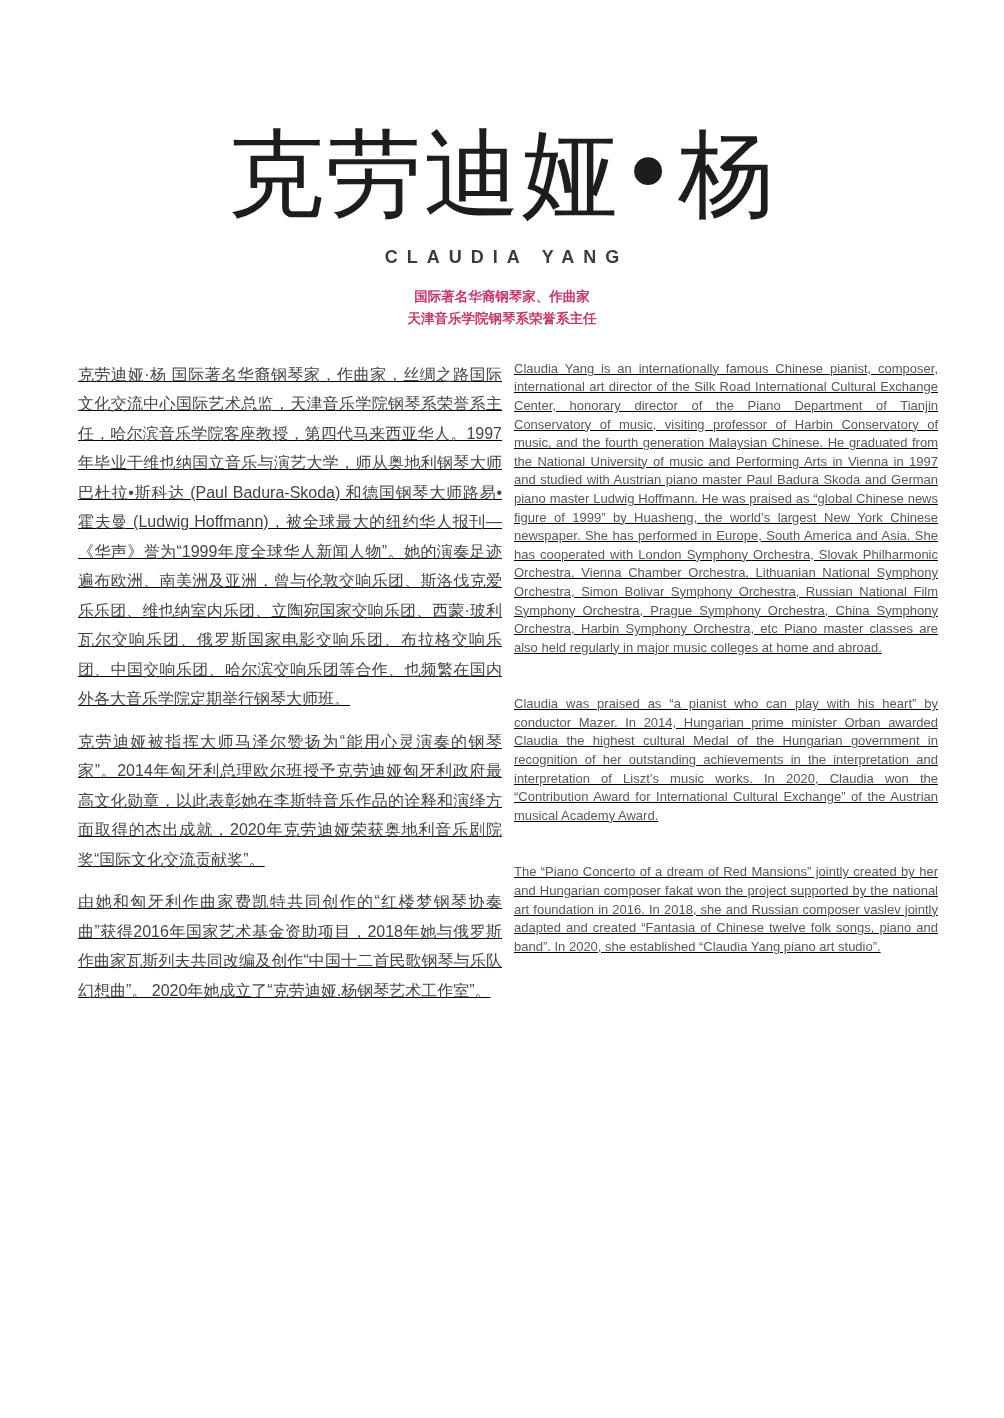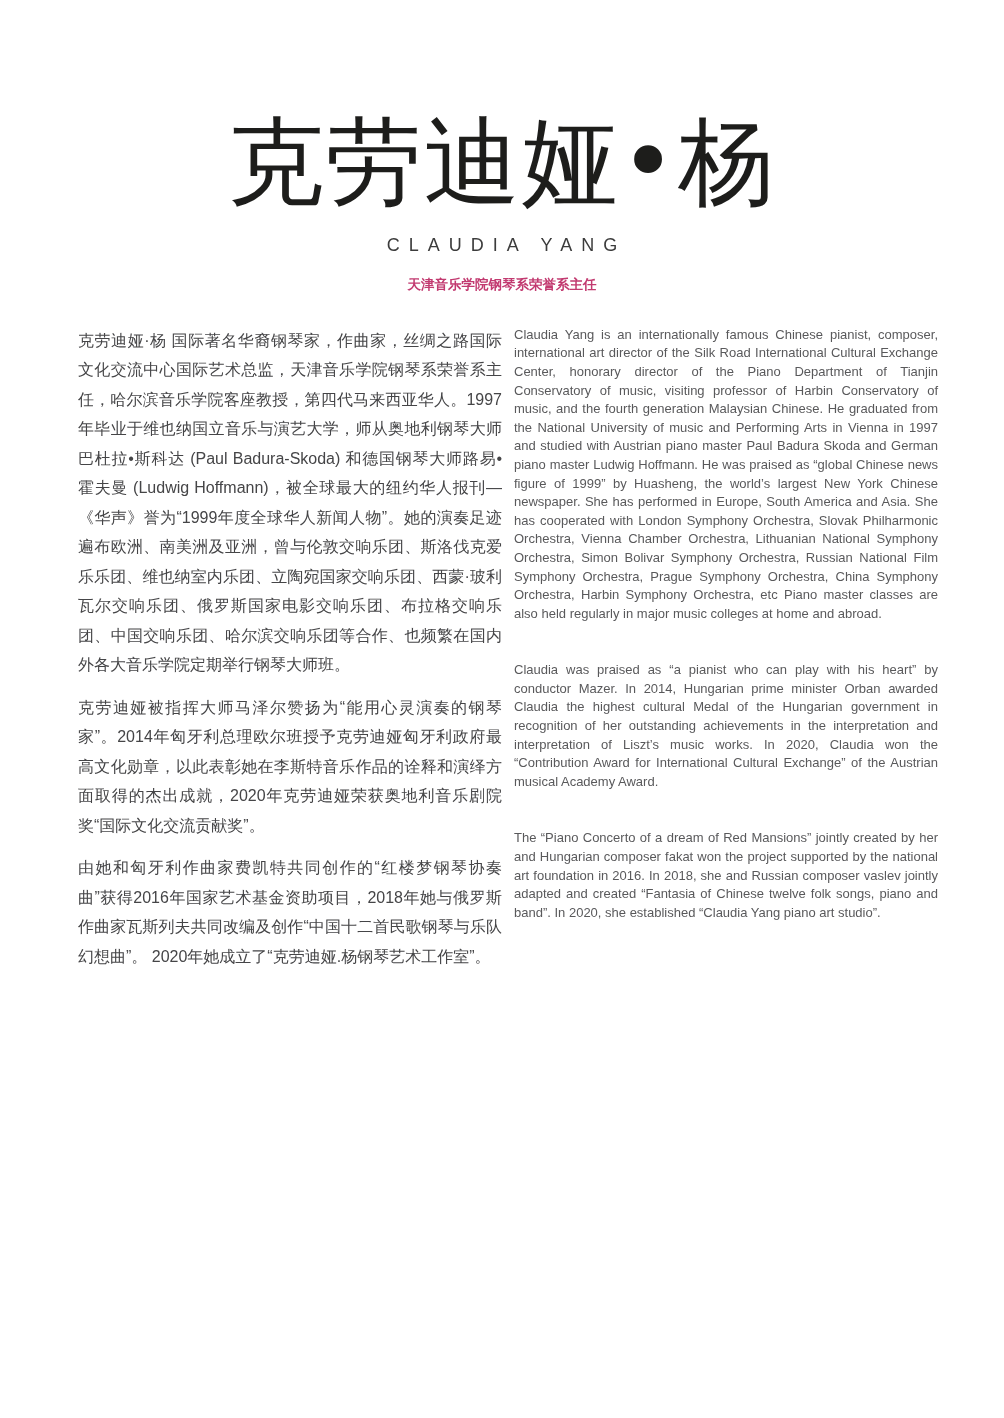--- a/index.html
+++ b/index.html
@@ -8,21 +8,21 @@
     --title-ink:#1d1d1b;
     --cn-ink:#454547;
     --en-ink:#59595b;
   }
   *{box-sizing:border-box;}
   html,body{margin:0;padding:0;background:#ffffff;}
   .page{
     position:relative;
     width:1004px;
     height:1100px;
-    margin:0 auto;
+    margin:12px auto;
     background:#ffffff;
     overflow:hidden;
     font-family:"Liberation Sans", sans-serif;
   }
   .header{
     padding-top:112px;
     text-align:center;
   }
   .title-cn{
     margin:0;
@@ -30,37 +30,38 @@
     font-weight:500;
     font-size:96px;
     line-height:1.05;
     letter-spacing:2px;
     color:var(--title-ink);
     white-space:nowrap;
   }
   .title-en{
     margin-top:22px;
     font-size:18px;
-    font-weight:normal;
+    font-weight:bold;
     letter-spacing:9px;
     text-indent:9px; 
     color:#3c3c3c;
   }
   .subtitle{
     margin-top:18px;
     color:var(--accent);
     font-size:13.5px;
     font-weight:bold;
     line-height:22px;
   }
   .columns{
     display:flex;
     gap:12px;
     padding:30px 66px 0 78px;
     align-items:flex-start;
+    text-decoration:underline;
   }
   .col{flex:1 1 0;}
   .col-cn p{
     margin:0 0 13px 0;
     font-size:16px;
     line-height:29.5px;
     text-align:justify;
     color:var(--cn-ink);
   }
   .col-en p{
@@ -87,20 +88,21 @@
 </style>
 </head>
 <body>
 
 <div class="page">
 
   <header class="header">
     <h1 class="title-cn">克劳迪娅•杨</h1>
     <div class="title-en">CLAUDIA YANG</div>
     <div class="subtitle">
+      <div>国际著名华裔钢琴家、作曲家</div>
       <div>天津音乐学院钢琴系荣誉系主任</div>
     </div>
   </header>
 
   <main class="columns">
     <section class="col col-cn">
       <p>克劳迪娅·杨 国际著名华裔钢琴家，作曲家，丝绸之路国际文化交流中心国际艺术总监，天津音乐学院钢琴系荣誉系主任，哈尔滨音乐学院客座教授，第四代马来西亚华人。1997年毕业于维也纳国立音乐与演艺大学，师从奥地利钢琴大师巴杜拉•斯科达 (Paul Badura-Skoda) 和德国钢琴大师路易•霍夫曼 (Ludwig Hoffmann)，被全球最大的纽约华人报刊—《华声》誉为“1999年度全球华人新闻人物”。她的演奏足迹遍布欧洲、南美洲及亚洲，曾与伦敦交响乐团、斯洛伐克爱乐乐团、维也纳室内乐团、立陶宛国家交响乐团、西蒙·玻利瓦尔交响乐团、俄罗斯国家电影交响乐团、布拉格交响乐团、中国交响乐团、哈尔滨交响乐团等合作、也频繁在国内外各大音乐学院定期举行钢琴大师班。</p>
       <p>克劳迪娅被指挥大师马泽尔赞扬为“能用心灵演奏的钢琴家”。2014年匈牙利总理欧尔班授予克劳迪娅匈牙利政府最高文化勋章，以此表彰她在李斯特音乐作品的诠释和演绎方面取得的杰出成就，2020年克劳迪娅荣获奥地利音乐剧院奖“国际文化交流贡献奖”。</p>
       <p>由她和匈牙利作曲家费凯特共同创作的“红楼梦钢琴协奏曲”获得2016年国家艺术基金资助项目，2018年她与俄罗斯作曲家瓦斯列夫共同改编及创作“中国十二首民歌钢琴与乐队幻想曲”。 2020年她成立了“克劳迪娅.杨钢琴艺术工作室”。</p>
     </section>

